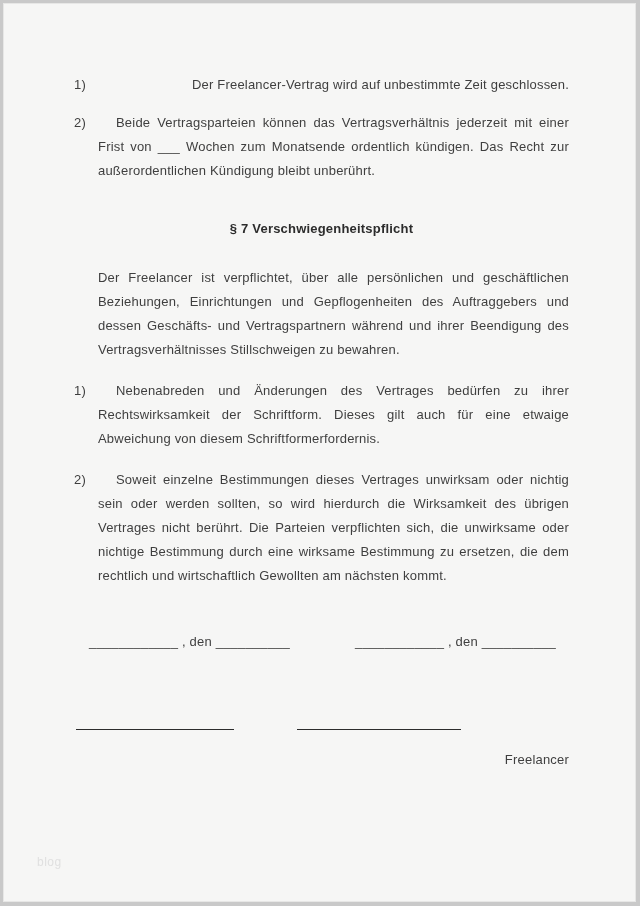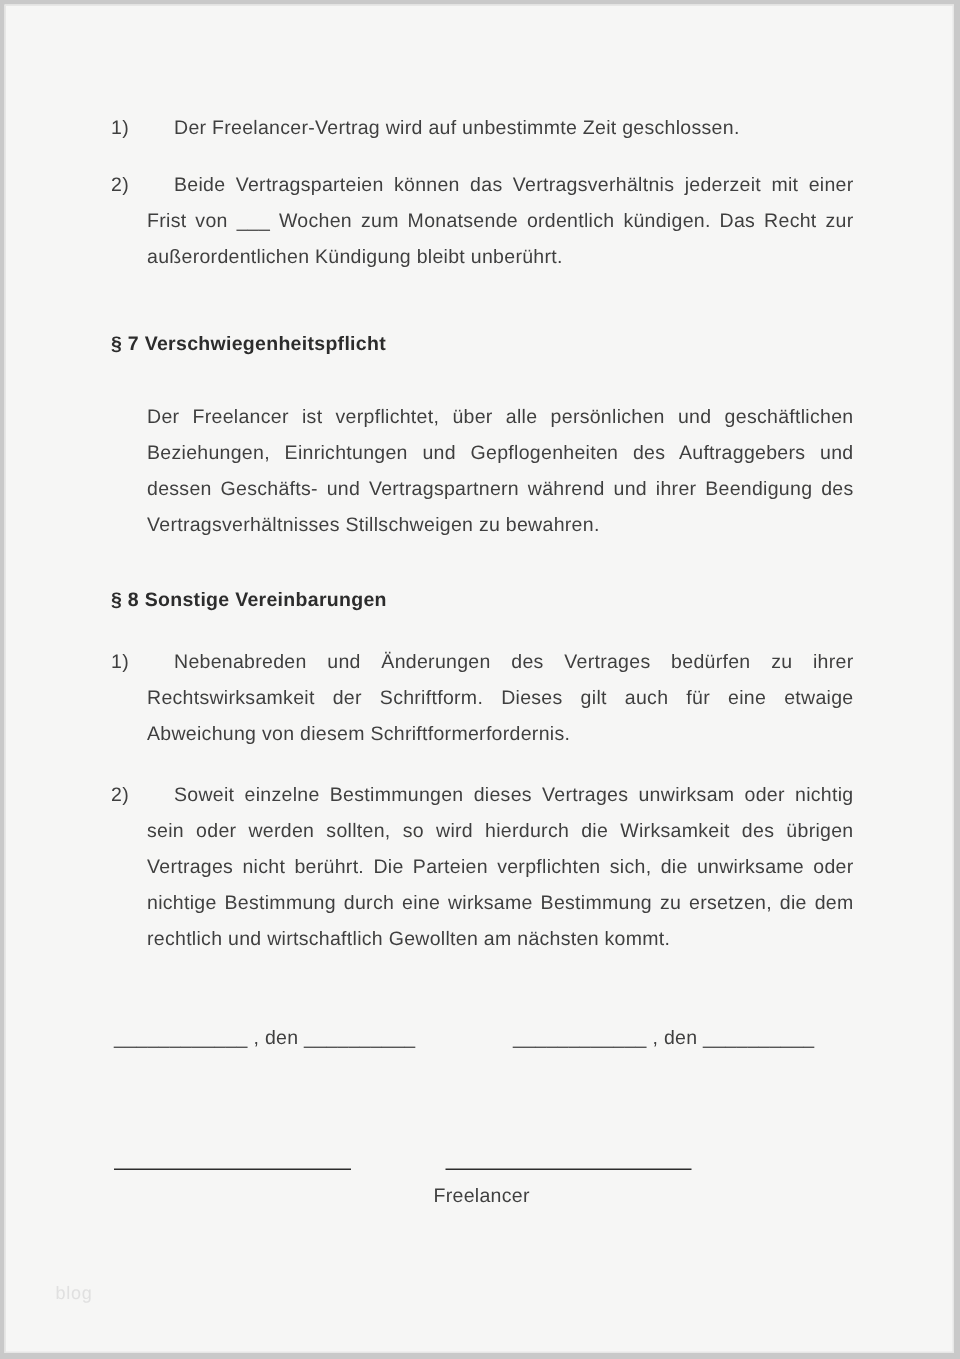--- a/index.html
+++ b/index.html
@@ -37,61 +37,64 @@
   }
   .num-col {
     flex: 0 0 24px;
     text-align: left;
   }
   .num-text {
     flex: 1 1 auto;
     text-align: justify;
     text-indent: 18px;
   }
-  .num-text.single { text-align: left; }
+  .num-text.single { text-align: right; }
   .heading {
+    text-align: center;
     font-weight: bold;
     color: #2c2c2c;
   }
   .para {
     margin-left: 24px;
     text-align: justify;
   }
   .mt-item1 { margin-top: 69px; }
   .mt-item2 { margin-top: 14px; }
   .mt-h7    { margin-top: 34px; }
   .mt-p7    { margin-top: 25px; }
   .mt-h8    { margin-top: 26px; }
   .mt-81    { margin-top: 17px; }
   .mt-82    { margin-top: 17px; }
   .sig-date-row {
     margin-top: 42px;
     display: flex;
+    justify-content: center;
   }
   .sig-date-left { flex: 0 0 auto; margin-left: 2px; }
   .sig-date-right { flex: 0 0 auto; margin-left: 65px; }
   .sig-line-row {
     margin-top: 52px;
     display: flex;
     height: 24px;
     align-items: flex-end;
   }
   .sig-line {
     border-bottom: 1px solid #2c2c2c;
     height: 0;
   }
   .sig-line.left  { width: 158px; margin-left: 2px; }
   .sig-line.right { width: 164px; margin-left: 63px; }
   .label-left {
     margin-top: 4px;
     margin-left: 2px;
   }
   .label-right {
-    margin-top: 5px;
+    margin-top: 18px;
     margin-left: 215px;
+    text-align: right;
   }
   .watermark {
     position: absolute;
     left: 33px;
     top: 846px;
     color: #e0e0e0;
     font-size: 12px;
     letter-spacing: 0.5px;
   }
 </style>
@@ -108,21 +111,20 @@
 
     <div class="num-item mt-item2">
       <div class="num-col">2)</div>
       <div class="num-text">Beide Vertragsparteien können das Vertragsverhältnis jederzeit mit einer Frist von ___ Wochen zum Monatsende ordentlich kündigen. Das Recht zur außerordentlichen Kündigung bleibt unberührt.</div>
     </div>
 
     <div class="heading mt-h7">§ 7 Verschwiegenheitspflicht</div>
 
     <div class="para mt-p7">Der Freelancer ist verpflichtet, über alle persönlichen und geschäftlichen Beziehungen, Einrichtungen und Gepflogenheiten des Auftraggebers und dessen Geschäfts- und Vertragspartnern während und ihrer Beendigung des Vertragsverhältnisses Stillschweigen zu bewahren.</div>
 
-    <div class="heading mt-h8">§ 8 Sonstige Vereinbarungen</div>
 
     <div class="num-item mt-81">
       <div class="num-col">1)</div>
       <div class="num-text">Nebenabreden und Änderungen des Vertrages bedürfen zu ihrer Rechtswirksamkeit der Schriftform. Dieses gilt auch für eine etwaige Abweichung von diesem Schriftformerfordernis.</div>
     </div>
 
     <div class="num-item mt-82">
       <div class="num-col">2)</div>
       <div class="num-text">Soweit einzelne Bestimmungen dieses Vertrages unwirksam oder nichtig sein oder werden sollten, so wird hierdurch die Wirksamkeit des übrigen Vertrages nicht berührt. Die Parteien verpflichten sich, die unwirksame oder nichtige Bestimmung durch eine wirksame Bestimmung zu ersetzen, die dem rechtlich und wirtschaftlich Gewollten am nächsten kommt.</div>
     </div>

